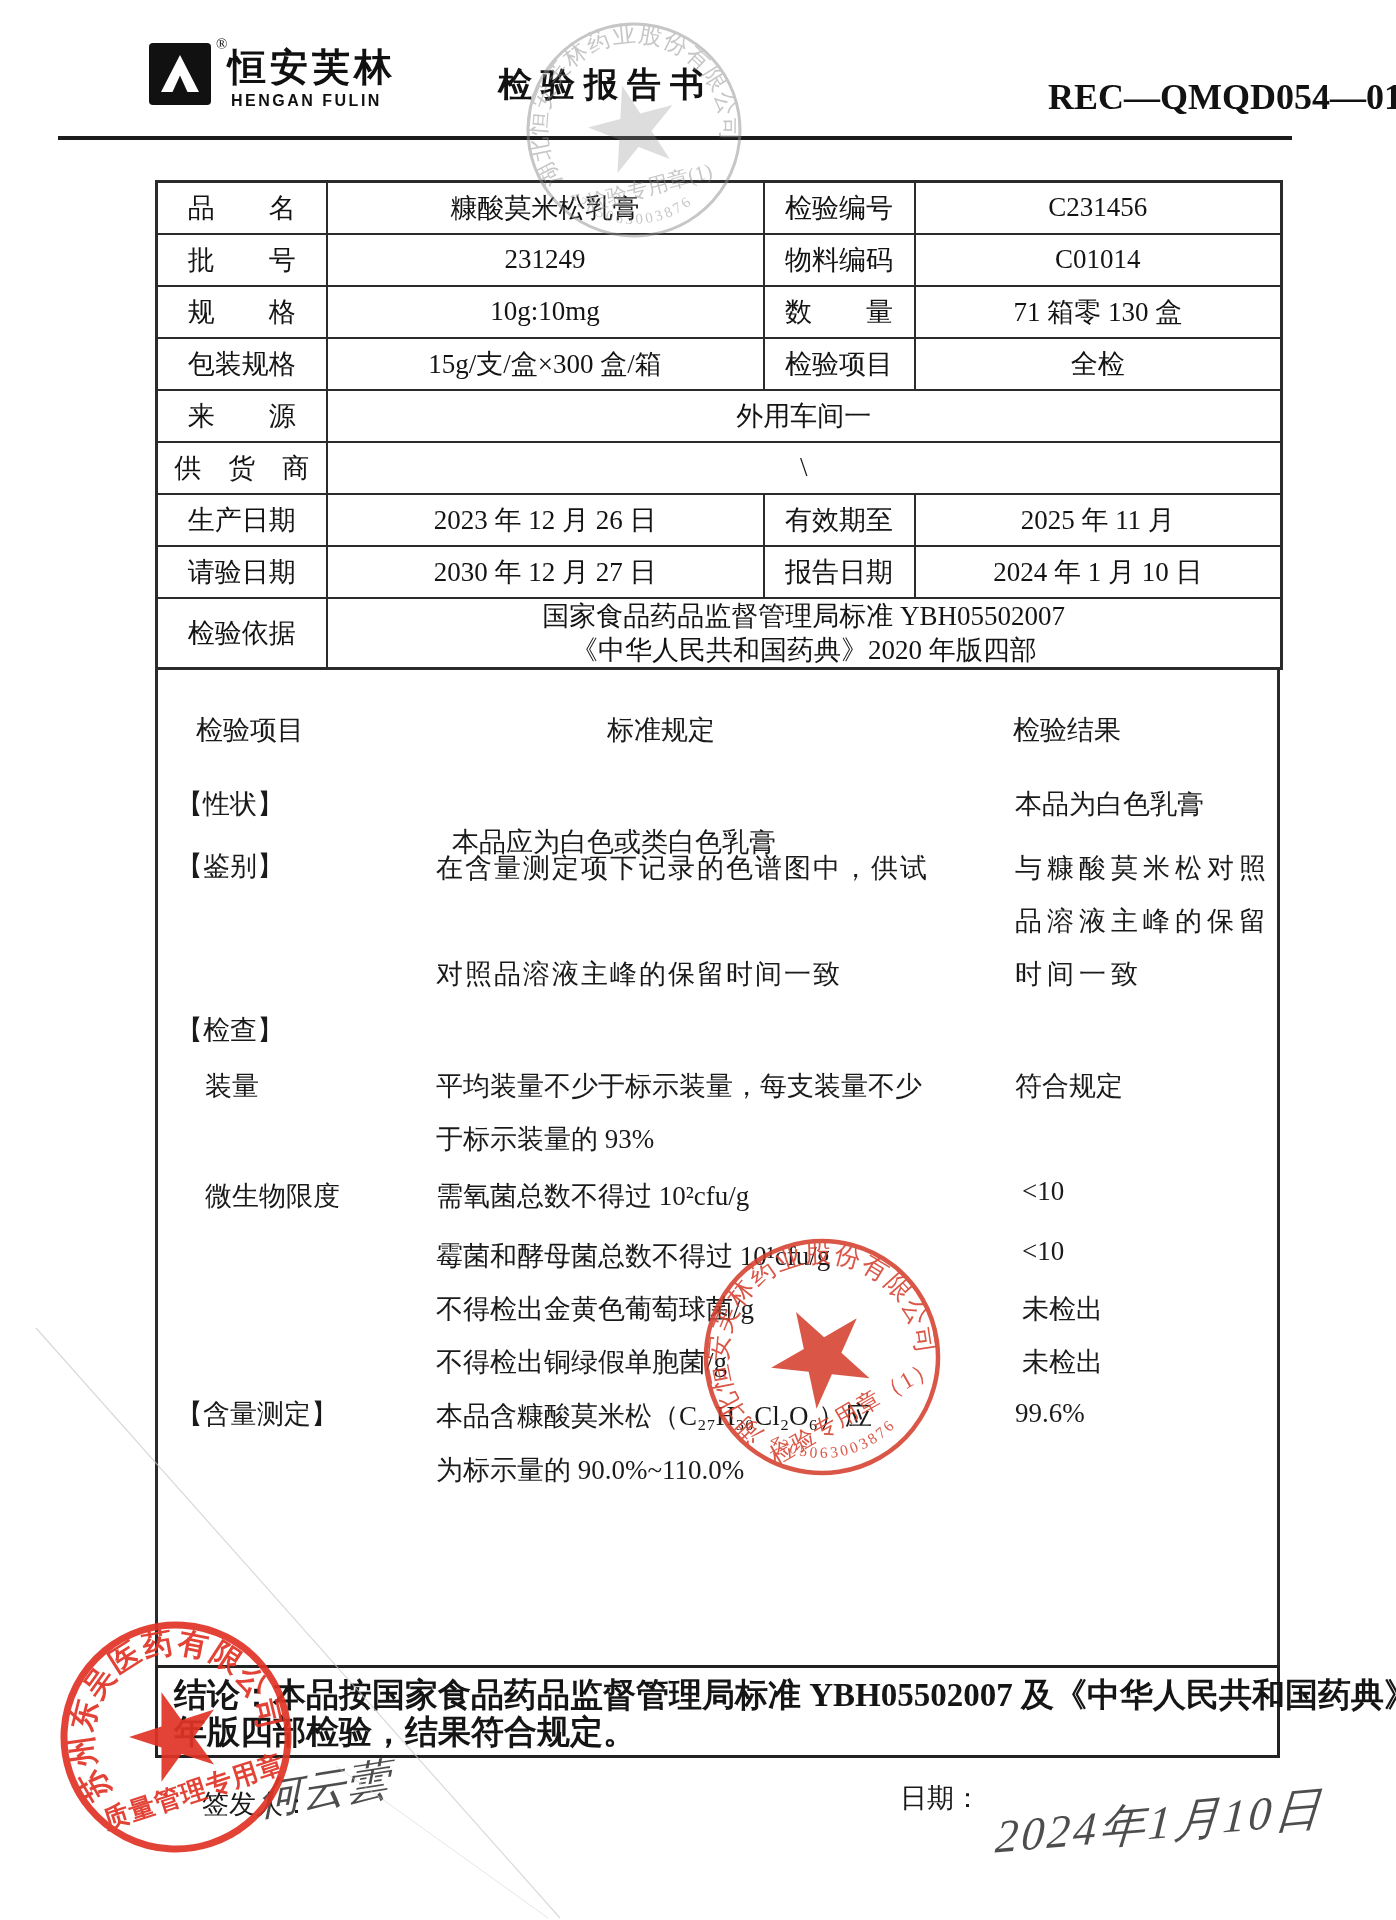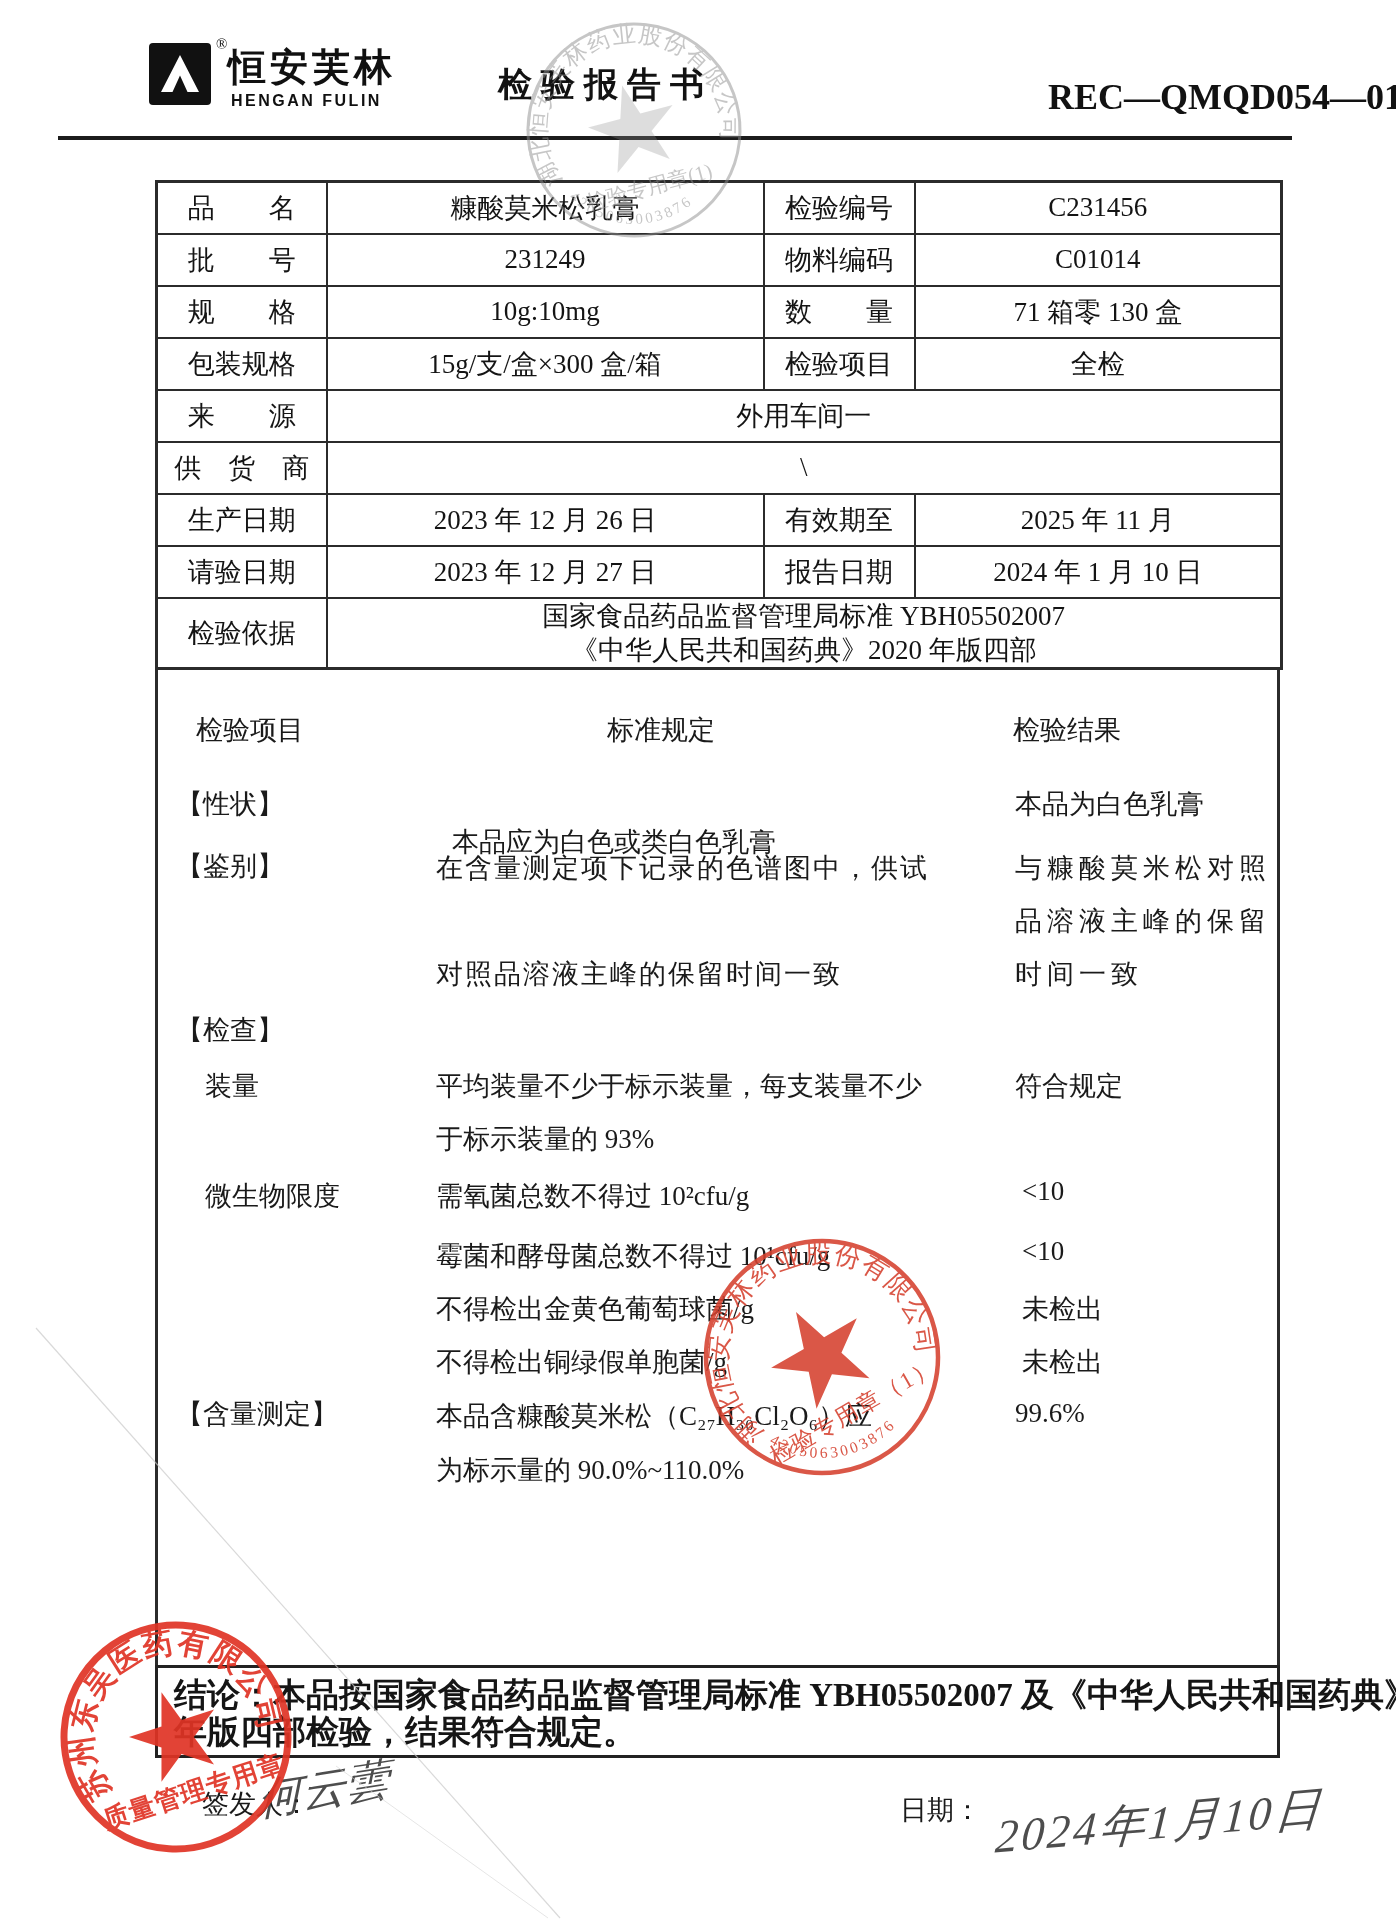--- a/index.html
+++ b/index.html
@@ -97,21 +97,21 @@
       <td colspan="3">\</td>
     </tr>
     <tr>
       <th>生产日期</th>
       <td>2023 年 12 月 26 日</td>
       <th>有效期至</th>
       <td>2025 年 11 月</td>
     </tr>
     <tr>
       <th>请验日期</th>
-      <td>2023 年 12 月 27 日</td>
+      <td>2030 年 12 月 27 日</td>
       <th>报告日期</th>
       <td>2024 年 1 月 10 日</td>
     </tr>
     <tr class="tall">
       <th>检验依据</th>
       <td colspan="3" class="left2">
         <div>国家食品药品监督管理局标准 YBH05502007</div>
         <div>《中华人民共和国药典》2020 年版四部</div>
       </td>
     </tr>
@@ -157,21 +157,21 @@
   <div class="s2t" style="left:1015px;top:1398px;">99.6%</div>
   <div class="s2t" style="left:436px;top:1452px;">为标示量的 90.0%~110.0%</div>
 
   <div class="concl">
     <div>结论：本品按国家食品药品监督管理局标准 YBH05502007 及《中华人民共和国药典》2020</div>
     <div>年版四部检验，结果符合规定。</div>
   </div>
 
   <div class="abs foot-label" style="left:202px;top:1786px;">签发人：</div>
   <div class="abs handw sign" style="left:258px;top:1760px;">何云蕓</div>
-  <div class="abs foot-label" style="left:900px;top:1780px;margin-top:12px;">日期：</div>
+  <div class="abs foot-label" style="left:900px;top:1780px;">日期：</div>
   <div class="abs handw hdate" style="left:995px;top:1792px;">2024年1月10日</div>
 
   <svg id="overlay">
     <defs>
       <polygon id="starShape" points="0,-50 11.23,-15.45 47.55,-15.45 18.16,5.9 29.39,40.45 0,19.1 -29.39,40.45 -18.16,5.9 -47.55,-15.45 -11.23,-15.45"></polygon>
       <path id="arcGrayTop" d="M -79.7,37.2 A 88,88 0 1 1 79.7,37.2" fill="none"></path>
       <path id="arcGrayBot" d="M -88.3,32.2 A 94,94 0 0 0 88.3,32.2" fill="none"></path>
       <path id="arcRedTop" d="M -86,40.2 A 95,95 0 1 1 86,40.2" fill="none"></path>
       <path id="arcRedBot" d="M -94.9,34.5 A 101,101 0 0 0 94.9,34.5" fill="none"></path>
       <path id="arcLeftTop" d="M -76.1,35.5 A 84,84 0 1 1 76.1,35.5" fill="none"></path>

